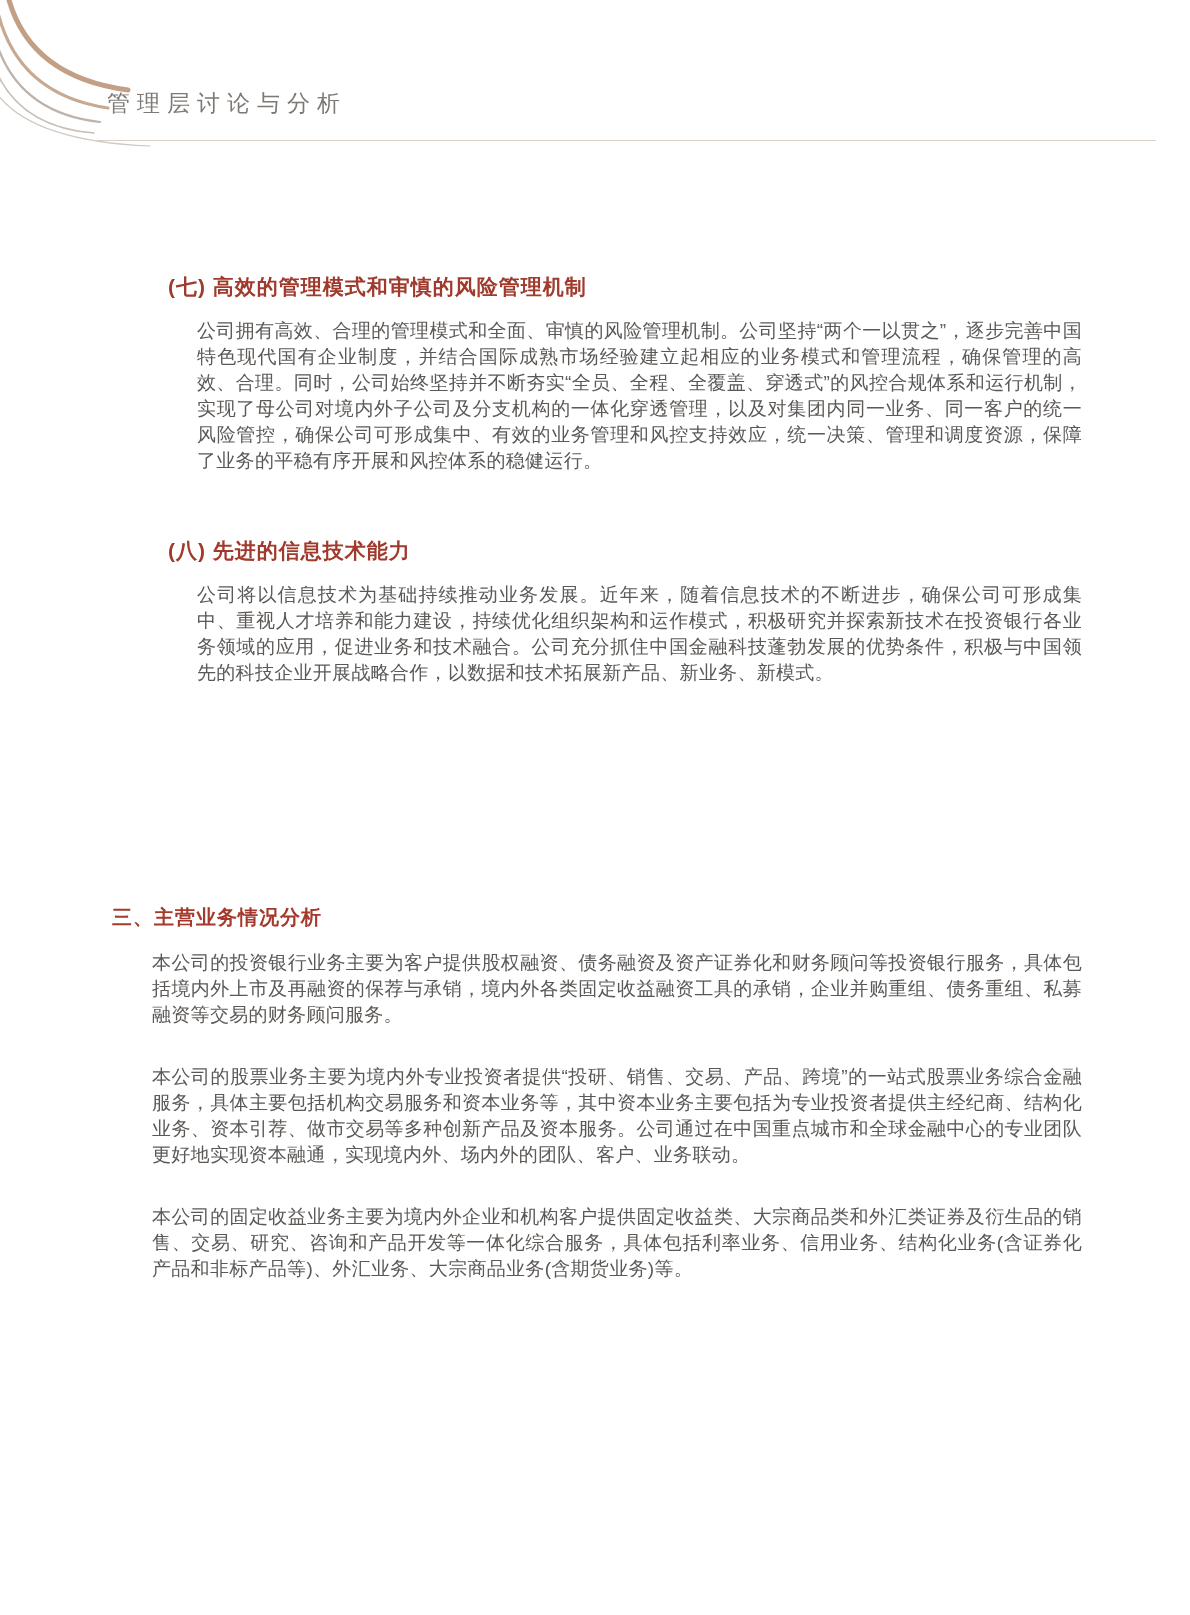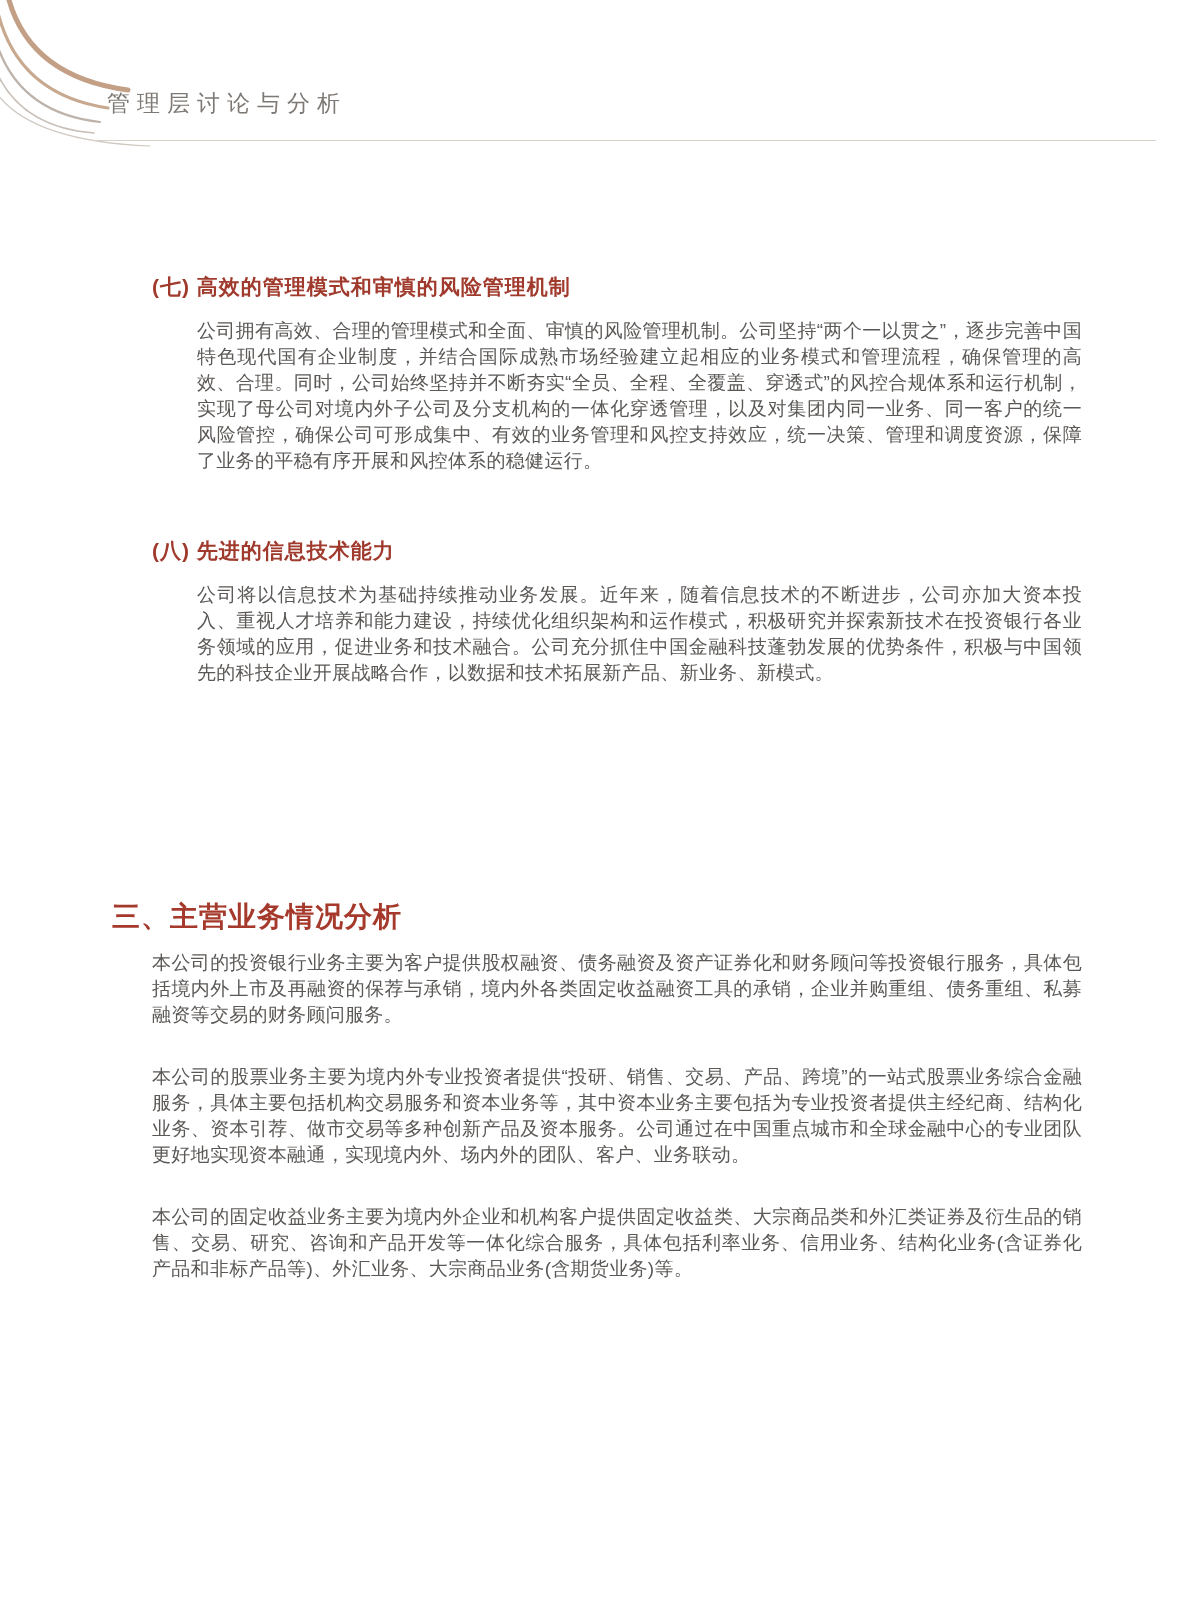--- a/index.html
+++ b/index.html
@@ -49,35 +49,36 @@
   }
   .sec7 { top: 272px; }
   .sec8 { top: 536px; }
   .sub-heading {
     font-size: 21px;
     line-height: 30px;
     font-weight: 700;
     color: #a03a2d;
     margin-bottom: 16px;
     letter-spacing: 1px;
+    margin-left: 16px;
   }
   .sec-l2 .body-para {
     margin-left: 45px;
     width: 885px;
   }
 
   
   .sec-l1 {
     position: absolute;
     left: 112px;
     width: 970px;
   }
   .sec3 { top: 900px; }
   .main-heading {
-    font-size: 28px;
+    font-size: 20px;
     line-height: 34px;
     font-weight: 700;
     color: #a53a2c;
     margin-bottom: 16px;
     letter-spacing: 1px;
   }
   .sec-l1 .body-para {
     margin-left: 40px;
     width: 930px;
   }
@@ -119,21 +120,21 @@
   <div class="header-title">管理层讨论与分析</div>
   <div class="header-rule"></div>
 
   <section class="sec-l2 sec7">
     <h3 class="sub-heading">(七) 高效的管理模式和审慎的风险管理机制</h3>
     <p class="body-para">公司拥有高效、合理的管理模式和全面、审慎的风险管理机制。公司坚持“两个一以贯之”，逐步完善中国特色现代国有企业制度，并结合国际成熟市场经验建立起相应的业务模式和管理流程，确保管理的高效、合理。同时，公司始终坚持并不断夯实“全员、全程、全覆盖、穿透式”的风控合规体系和运行机制，实现了母公司对境内外子公司及分支机构的一体化穿透管理，以及对集团内同一业务、同一客户的统一风险管控，确保公司可形成集中、有效的业务管理和风控支持效应，统一决策、管理和调度资源，保障了业务的平稳有序开展和风控体系的稳健运行。</p>
   </section>
 
   <section class="sec-l2 sec8">
     <h3 class="sub-heading">(八) 先进的信息技术能力</h3>
-    <p class="body-para">公司将以信息技术为基础持续推动业务发展。近年来，随着信息技术的不断进步，公司亦加大资本投入、重视人才培养和能力建设，持续优化组织架构和运作模式，积极研究并探索新技术在投资银行各业务领域的应用，促进业务和技术融合。公司充分抓住中国金融科技蓬勃发展的优势条件，积极与中国领先的科技企业开展战略合作，以数据和技术拓展新产品、新业务、新模式。</p>
+    <p class="body-para">公司将以信息技术为基础持续推动业务发展。近年来，随着信息技术的不断进步，确保公司可形成集中、重视人才培养和能力建设，持续优化组织架构和运作模式，积极研究并探索新技术在投资银行各业务领域的应用，促进业务和技术融合。公司充分抓住中国金融科技蓬勃发展的优势条件，积极与中国领先的科技企业开展战略合作，以数据和技术拓展新产品、新业务、新模式。</p>
   </section>
 
   <section class="sec-l1 sec3">
     <h2 class="main-heading">三、主营业务情况分析</h2>
     <p class="body-para">本公司的投资银行业务主要为客户提供股权融资、债务融资及资产证券化和财务顾问等投资银行服务，具体包括境内外上市及再融资的保荐与承销，境内外各类固定收益融资工具的承销，企业并购重组、债务重组、私募融资等交易的财务顾问服务。</p>
     <p class="body-para">本公司的股票业务主要为境内外专业投资者提供“投研、销售、交易、产品、跨境”的一站式股票业务综合金融服务，具体主要包括机构交易服务和资本业务等，其中资本业务主要包括为专业投资者提供主经纪商、结构化业务、资本引荐、做市交易等多种创新产品及资本服务。公司通过在中国重点城市和全球金融中心的专业团队更好地实现资本融通，实现境内外、场内外的团队、客户、业务联动。</p>
     <p class="body-para">本公司的固定收益业务主要为境内外企业和机构客户提供固定收益类、大宗商品类和外汇类证券及衍生品的销售、交易、研究、咨询和产品开发等一体化综合服务，具体包括利率业务、信用业务、结构化业务(含证券化产品和非标产品等)、外汇业务、大宗商品业务(含期货业务)等。</p>
   </section>
 
   <div class="page-number">038</div>

